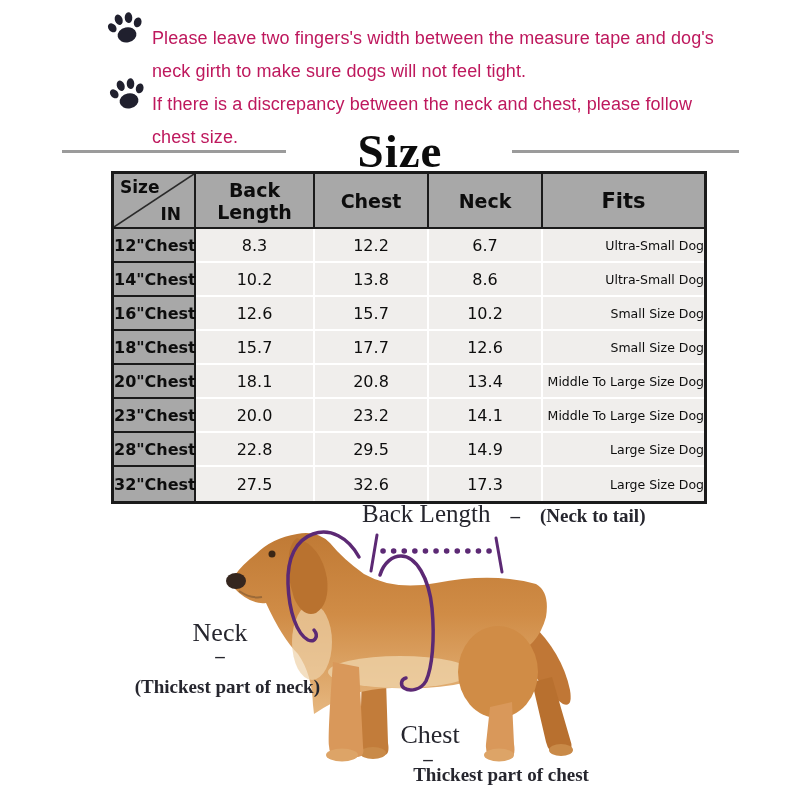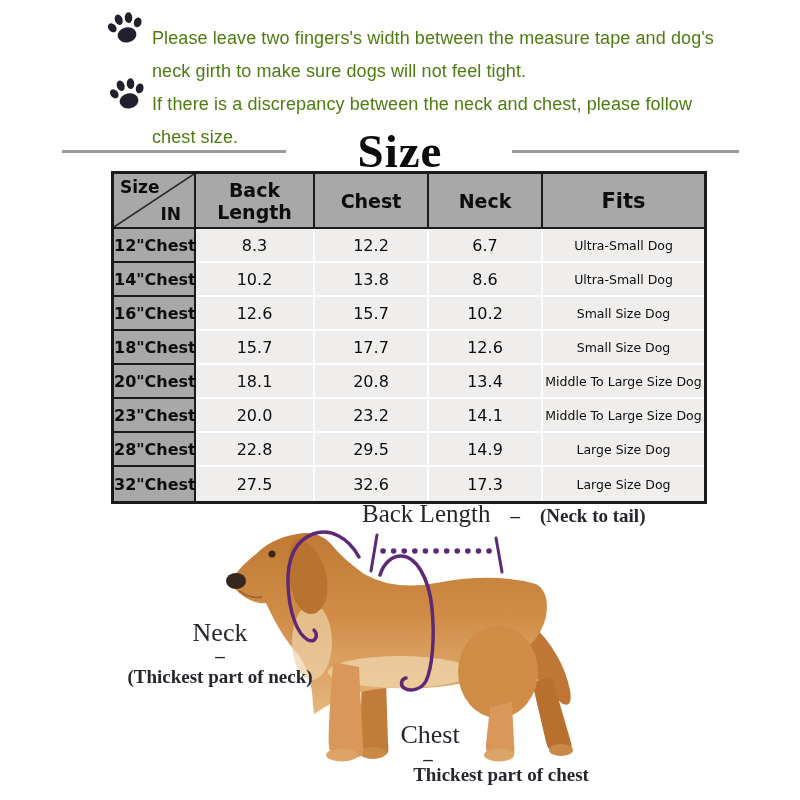--- a/index.html
+++ b/index.html
@@ -1,21 +1,21 @@
 <!DOCTYPE html>
 <html><head>
 <meta charset="utf-8">
 <style>
   html,body{margin:0;padding:0;background:#fff;}
   .page{position:relative;width:800px;height:800px;background:#ffffff;overflow:hidden;
         font-family:"Liberation Sans",sans-serif;color:#222;}
 
   
   .note-icon{position:absolute;width:40px;height:40px;}
-  .note-text{position:absolute;font-size:18px;line-height:33px;color:#4d7c0f;letter-spacing:.1px;}
+  .note-text{position:absolute;font-size:18px;line-height:33px;color:#be185d;letter-spacing:.1px;}
   .note-text span{display:block;white-space:nowrap;}
   .icon-1{left:106px;top:8px;}
   .text-1{left:152px;top:4px;}
   .icon-2{left:108px;top:74px;}
   .text-2{left:152px;top:70px;}
 
   
   .size-title{position:absolute;top:124px;left:0;width:800px;margin:0;text-align:center;
     font-family:"Liberation Serif",serif;font-weight:700;font-size:47px;color:#0c0c0c;letter-spacing:1px;}
   .rule{position:absolute;top:150px;height:3px;background:#9b9b9b;}
@@ -34,35 +34,35 @@
   th.colhdr.fits{font-size:21px;border-right:none;}
   th.corner{position:relative;background:#a8a8a8;border-right:2px solid #1b1b1b;border-bottom:2px solid #1b1b1b;}
   th.corner .diag{position:absolute;inset:0;width:100%;height:100%;}
   th.corner .tl{position:absolute;top:3px;left:6px;font-size:17px;font-weight:700;}
   th.corner .br{position:absolute;bottom:3px;right:13px;font-size:17px;font-weight:700;margin-left:38px;}
   th.rowlabel{background:#a8a8a8;border-right:2px solid #1b1b1b;border-bottom:2px solid #1b1b1b;
     font-size:16px;font-weight:700;}
   tr.row:last-child th.rowlabel{border-bottom:none;}
   td.val{background:#f0eeec;border-right:2px solid #ffffff;border-bottom:2px solid #ffffff;font-size:16px;}
   td.fitsval{font-size:12.5px;}
-  td.val:last-child{border-right:none;}
+  td.val:last-child{border-right:none;text-align:right;}
   tr.row:last-child td.val{border-bottom:none;}
 
   
   .diagram{position:absolute;left:100px;top:492px;width:600px;height:308px;}
   .diagram svg.scene{position:absolute;left:0;top:0;}
   .serif{font-family:"Liberation Serif",serif;color:#26262e;}
   .bl-row{position:absolute;left:262px;top:8px;display:flex;align-items:baseline;gap:20px;}
   .bl-label{font-size:25px;}
   .dash{font-weight:700;font-size:19px;color:#26262e;}
   .bl-note{font-size:19px;font-weight:700;}
   .neck-block{position:absolute;left:20px;top:126px;width:200px;text-align:center;}
   .neck-label{font-size:26px;}
   .neck-dash{margin-top:0;line-height:16px;}
-  .neck-note{font-size:19px;font-weight:700;margin-top:2px;}
+  .neck-note{font-size:19px;font-weight:700;margin-top:12px;text-align:right;}
   .chest-label{position:absolute;left:330px;top:228px;transform:translateX(-50%);font-size:26px;}
   .chest-dash{position:absolute;left:328px;top:260px;transform:translateX(-50%);line-height:14px;}
   .chest-note{position:absolute;left:388px;top:272px;transform:translateX(-50%);font-size:19px;font-weight:700;white-space:nowrap;margin-left:13px;}
 </style>
 </head>
 <body>
 
 <div class="page">
 
   <svg class="note-icon icon-1" viewBox="0 0 40 40">

